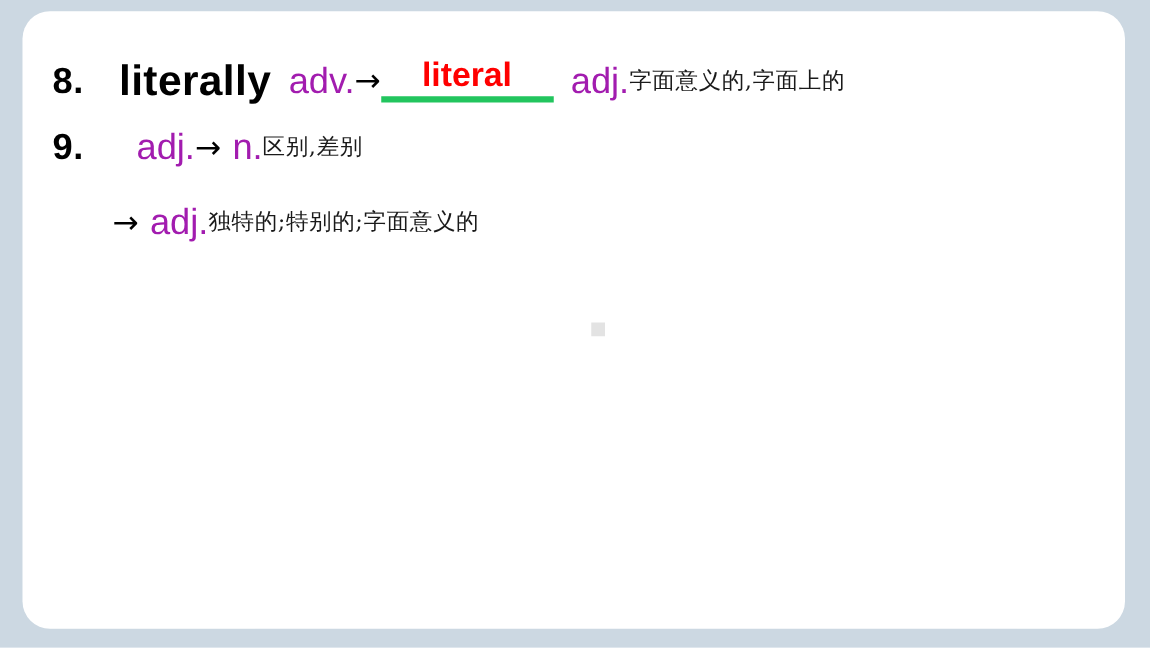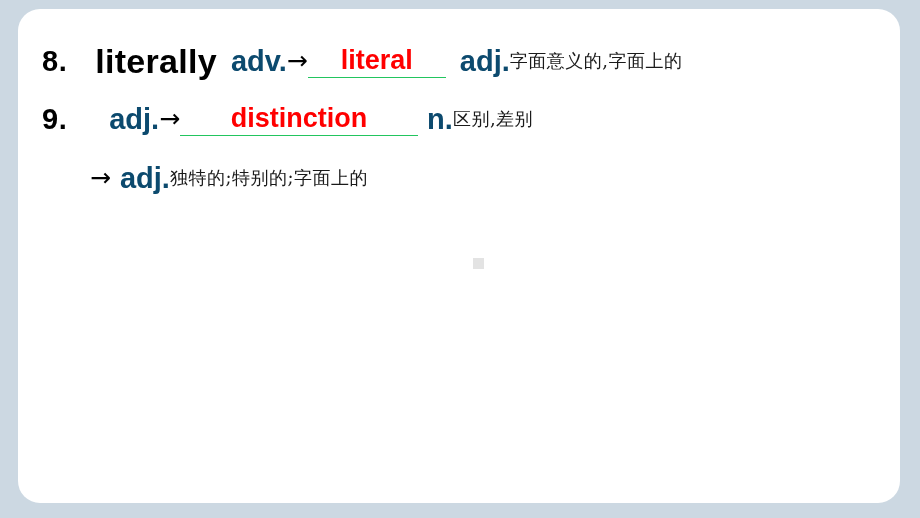--- a/index.html
+++ b/index.html
@@ -53,38 +53,38 @@
   }
   .arrow {
     font-family: "DejaVu Sans", sans-serif;
     font-size: 25px;
     color: #000000;
     line-height: 34px;
     font-weight: normal;
   }
   .pos {
     font-family: "Liberation Sans", sans-serif;
-    font-weight: bold;
+    font-weight: normal;
     font-size: 29px;
-    color: #0c4a6e;
+    color: #a21caf;
     line-height: 34px;
   }
   .cn {
     font-family: "DejaVu Serif", "Liberation Serif", serif;
     font-weight: normal;
     font-size: 18px;
     color: #1a1a1a;
     line-height: 34px;
     letter-spacing: 0.5px;
   }
   
   .blank {
     position: relative;
     display: inline-block;
-    border-bottom: 1px solid #22c55e;
+    border-bottom: 5px solid #22c55e;
     height: 34px;
     vertical-align: bottom;
   }
   .blank .ans {
     position: absolute;
     left: 0;
     right: 0;
     bottom: 2px;
     text-align: center;
     font-family: "Liberation Sans", sans-serif;
@@ -137,31 +137,28 @@
       <span class="cn">字面意义的,字面上的</span>
     </div>
 
     <div class="line" id="l2">
       <span class="num">9.</span>
       <span class="sp12"></span>
         <span class="sp12"></span>
       <span class="sp12"></span>
       <span class="pos">adj.</span>
       <span class="arrow">→</span>
-      <span class="blank" id="b2">
-        <span class="ans">distinction</span>
-      </span>
       <span class="sp8"></span>
       <span class="pos">n.</span>
       <span class="cn">区别,差别</span>
     </div>
 
     <div class="line" id="l3">
       <span class="arrow">→</span>
       <span class="sp8"></span>
       <span class="pos">adj.</span>
-      <span class="cn">独特的;特别的;字面上的</span>
+      <span class="cn">独特的;特别的;字面意义的</span>
     </div>
 
     <div id="dot"></div>
 
   </div>
 </div>
 
 </body></html>

